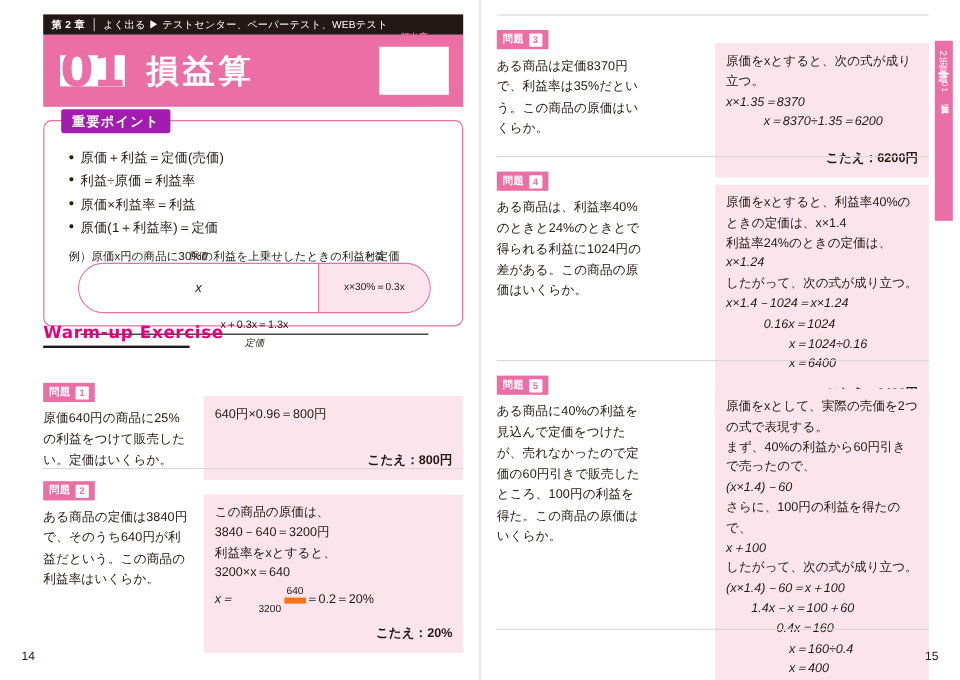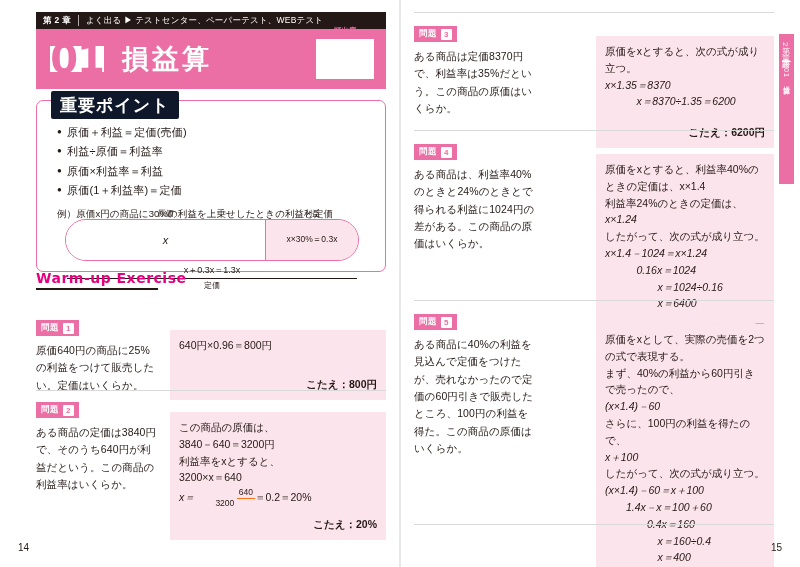--- a/index.html
+++ b/index.html
@@ -82,22 +82,22 @@
 
   .keypoints {
     position: absolute;
     left: 36px; top: 100px; width: 350px; height: 172px;
     border: 1.5px solid #eb6ea5;
     border-radius: 7px;
     background: #fff;
   }
   .kp-title {
     position: absolute; left: 14px; top: -10px;
-    background: #0f172a; color: #fff;
-    font-size: 17px; font-weight: bold;
+    background: #a21caf; color: #fff;
+    font-size: 11px; font-weight: bold;
     padding: 2.5px 9px;
     border-radius: 2px;
     letter-spacing: 1px;
   }
   .kp-list {
     margin: 0; padding: 22px 0 0 20px; list-style: none;
   }
   .kp-list li {
     font-size: 11px; line-height: 1.75;
     letter-spacing: .2px;
@@ -142,21 +142,21 @@
     position: absolute;
     left: 28px; top: 163px; width: 294px;
     text-align: center;
   }
   .diag-underline .line {
     border-top: 1px solid #231815;
     position: relative;
     margin: 0 2px;
   }
   .diag-underline .lbl {
-    font-size: 8px; margin-top: 1px;
+    font-size: 8px; margin-top: 1px; font-style: italic;
   }
   .diag-underline .eq {
     font-size: 9px; margin-bottom: 1px;
   }
 
   .warmup {
     position: absolute; left: 36px; top: 270px;
   }
   .warmup-title {
     font-family: "DejaVu Sans", sans-serif;
@@ -225,21 +225,21 @@
     border-top: 1px solid #fff;
     padding-top: 6px;
     margin-top: 6px;
     width: 9px;
     margin-left: 3px;
   }
   .frac {
     display: inline-block; vertical-align: middle;
     text-align: center; font-size: 8.5px; line-height: 1.1;
   }
-  .frac .num { border-bottom: 1px solid #f97316; display: block; padding: 0 2px; margin-left: 42px; }
+  .frac .num { border-bottom: 5px solid #f97316; display: block; padding: 0 2px; margin-left: 42px; }
   .frac .den { display: block; padding: 0 2px; }
   .italic { font-style: italic; }
 </style>
 </head>
 <body>
 
 <div class="page">
   <div class="spine"></div>
 
   <div class="left-page">

